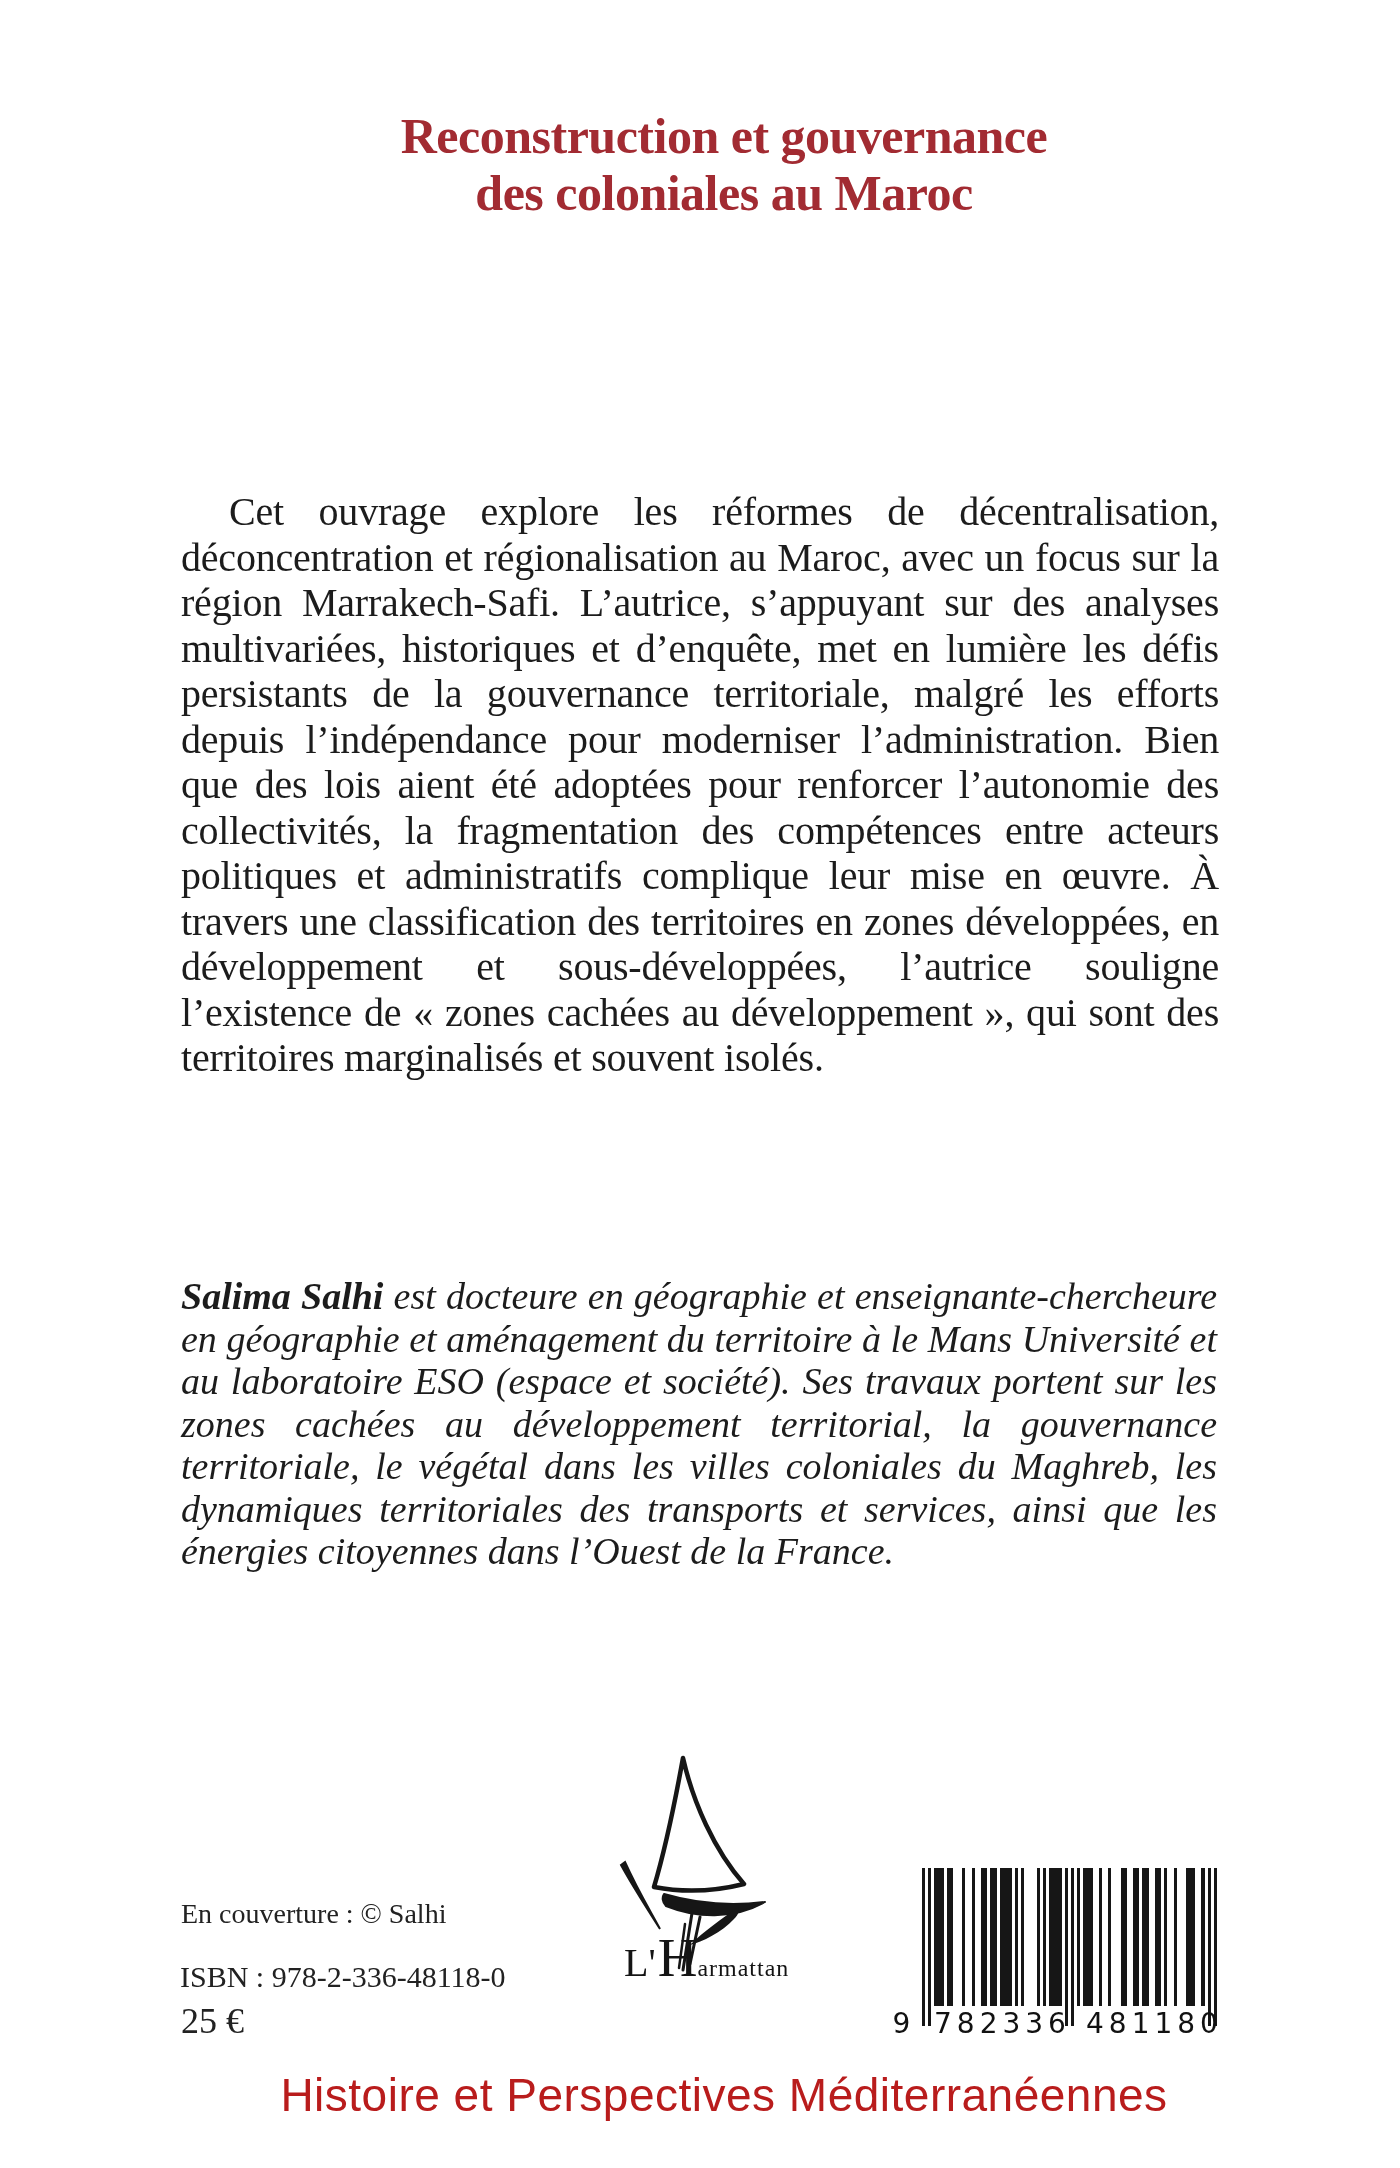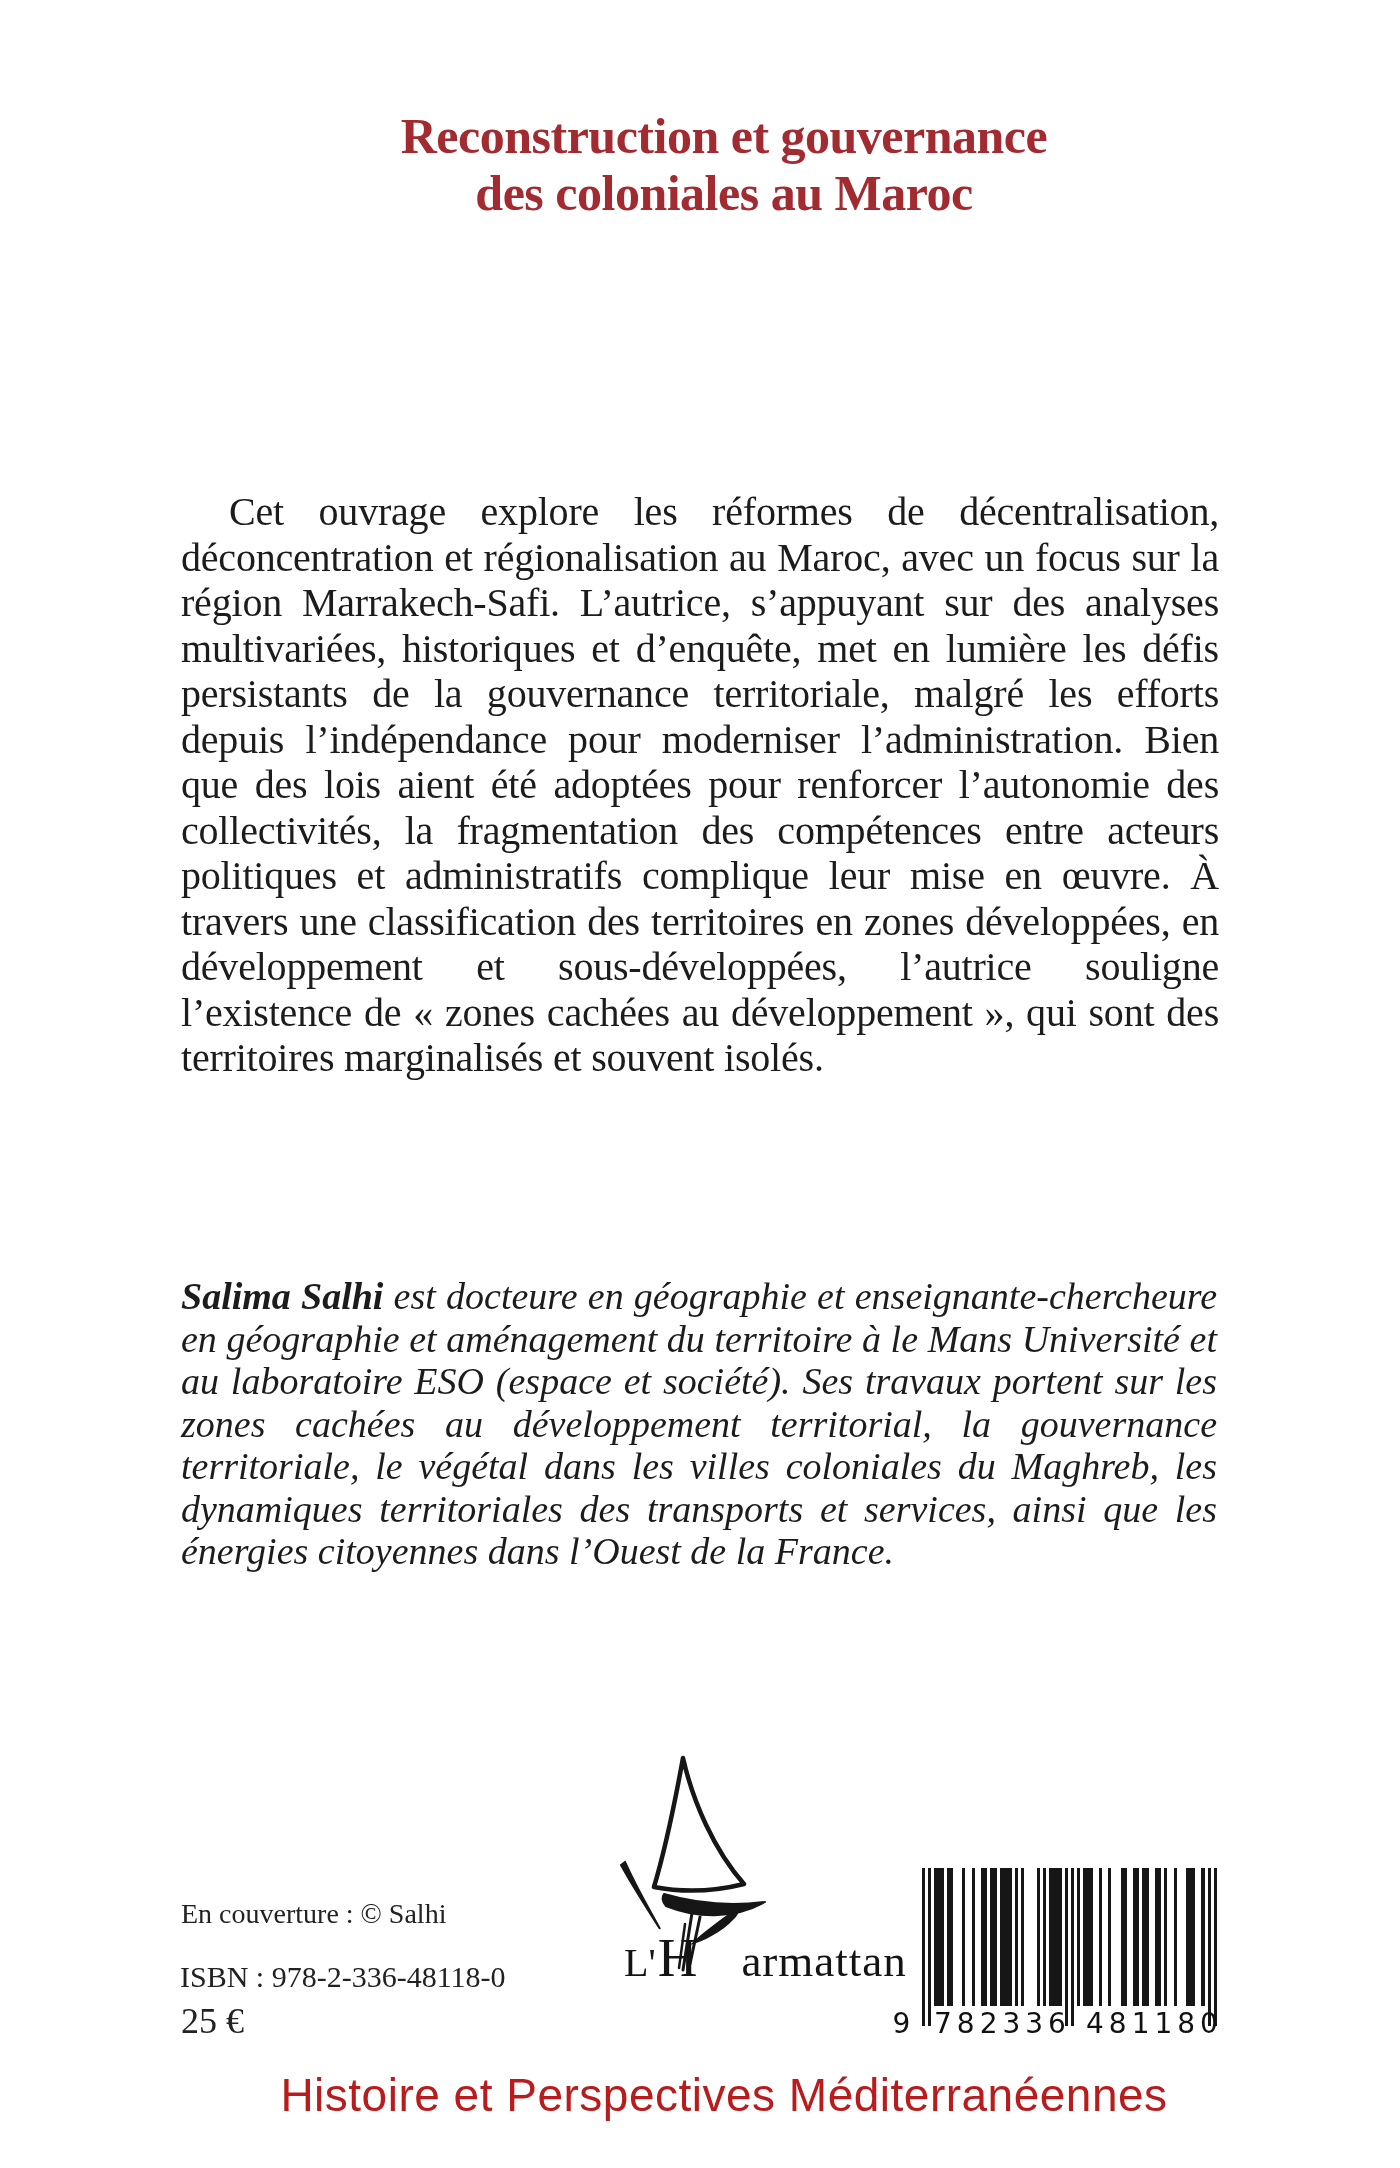--- a/index.html
+++ b/index.html
@@ -36,21 +36,21 @@
   
   .logo { position:absolute; left:588px; top:1738px; width:292px; height:252px; }
   .logo svg { position:absolute; left:0; top:0; }
   .wordmark {
     position:absolute; left:36px; top:188px; white-space:nowrap;
     display:flex; align-items:baseline; color:#141414;
     font-family:"Liberation Serif", serif;
   }
   .wordmark .wm-prefix  { font-size:40px; }
   .wordmark .wm-initial { font-size:55px; margin-left:2px; }
-  .wordmark .wm-suffix  { font-size:45px; letter-spacing:1px;margin-left:44px; }
+  .wordmark .wm-suffix  { font-size:24px; letter-spacing:1px; }
   
   .barcode { position:absolute; left:922px; top:1868px; width:296px; height:175px; }
   .bars { position:relative; width:295px; height:160px; }
   .bars .m { position:absolute; top:0; background:#161616; }
   .digits {
     position:absolute; top:139px; left:0; width:295px; height:34px;
     font-family:"DejaVu Sans", sans-serif; font-size:28px;
     letter-spacing:5px; color:#111;
   }
   .digits span { position:absolute; top:0; text-align:center; }

